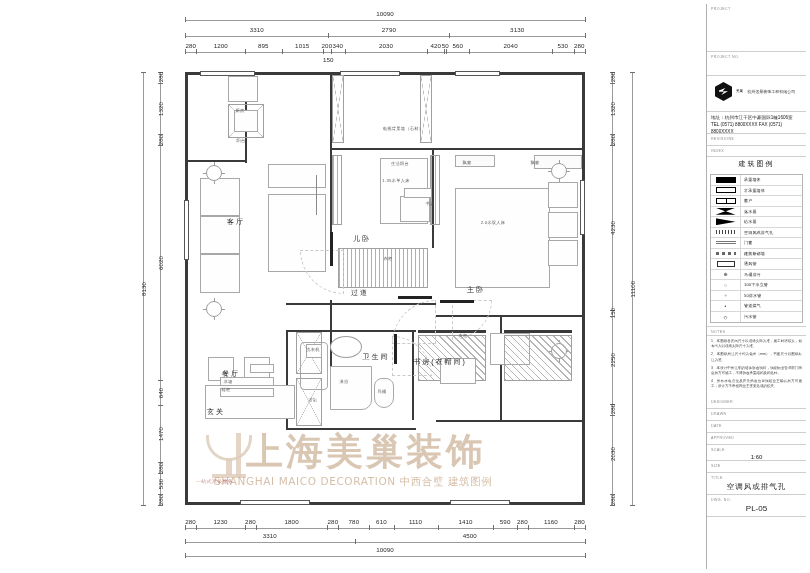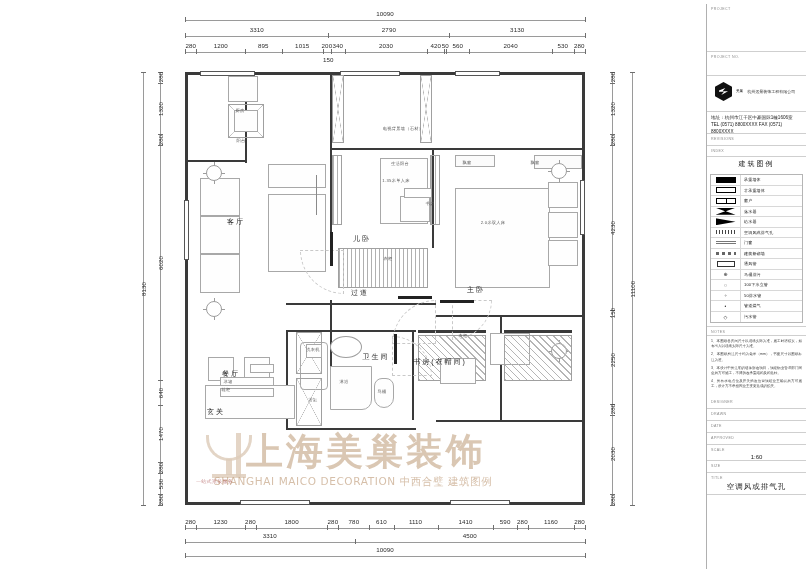--- a/index.html
+++ b/index.html
@@ -673,15 +673,19 @@
       <span class="rp-key">SCALE</span>
       <span class="rp-val" style="line-height:9px">1:60</span>
     </div>
     <div class="rp-row" style="height:12px">
       <span class="rp-key">SIZE</span>
     </div>
     <div class="rp-row" style="height:22px">
       <span class="rp-key">TITLE</span>
       <span class="rp-val" style="font-size:7.5px;letter-spacing:1px">空调风或排气孔</span>
     </div>
+    <div class="rp-row" style="height:22px">
+      <span class="rp-key">DWG. NO.</span>
+      <span class="rp-val" style="font-size:8px">PL-05</span>
+    </div>
   </div>
 
 </div>
 
 </body></html>

